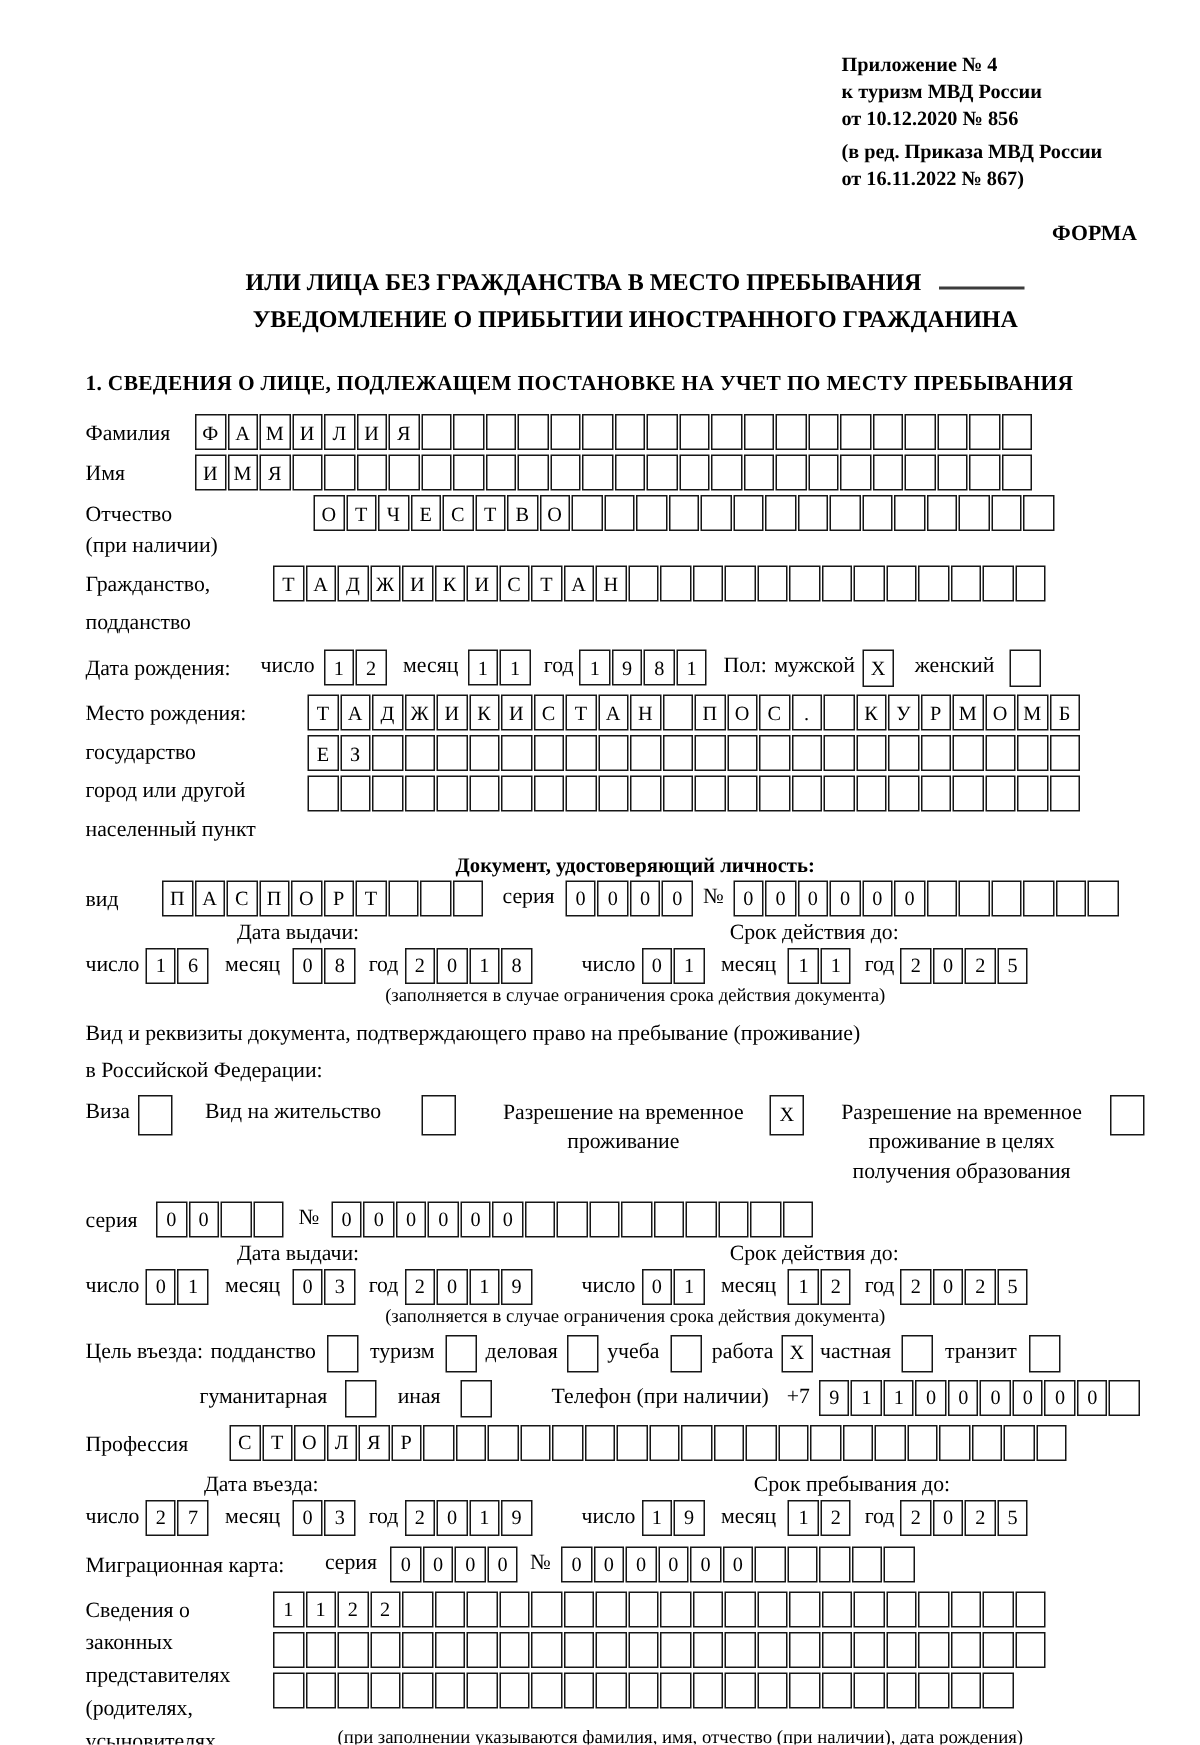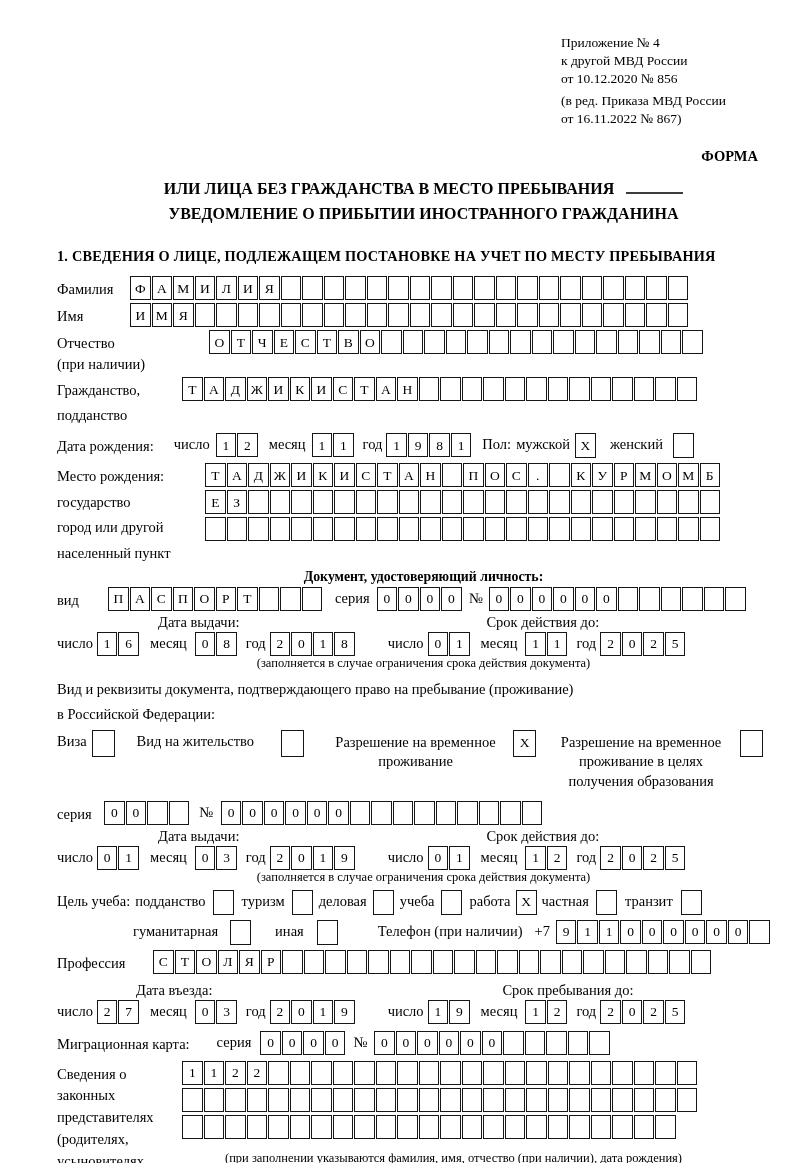--- a/index.html
+++ b/index.html
@@ -3,21 +3,21 @@
 <meta charset="utf-8">
 <style>
   * { box-sizing: border-box; }
   html,body { margin:0; padding:0; }
   body {
     width:800px; height:1163px; background:#ffffff; color:#000;
     font-family:"Liberation Serif", serif; font-size:14.5px; overflow:hidden;
   }
   .page { padding:34px 10px 0 57px; width:800px; height:1163px; }
 
-  .annex { margin-left:504px; font-size:13.5px; line-height:1.33; }
+  .annex { margin-left:504px; font-size:13.5px; line-height:1.33;font-weight:bold; }
   .annex div { white-space:nowrap; }
   .annex .gap { margin-top:4px; }
   .forma { text-align:right; margin-right:32px; margin-top:20px; font-weight:bold; font-size:14.5px; }
 
   .title { text-align:center; font-weight:bold; font-size:16px; line-height:1.55; margin-top:12px; }
   .blank-underline { display:inline-block; width:57px; border-bottom:2.5px solid #3c3c3c; height:14px; margin-left:12px; }
 
   .sec-heading { font-weight:bold; font-size:14.3px; margin-top:22px; white-space:nowrap; letter-spacing:0.2px; }
 
   .frow { display:flex; align-items:flex-start; }
@@ -38,21 +38,21 @@
   .colstack > .cells:first-child { margin-top:0; }
   .opt-label-c { text-align:center; line-height:1.35; }
 </style>
 </head>
 <body>
 
 <div class="page">
 
   <div class="annex">
     <div>Приложение № 4</div>
-    <div>к другой МВД России</div>
+    <div>к туризм МВД России</div>
     <div>от 10.12.2020 № 856</div>
     <div class="gap">(в ред. Приказа МВД России</div>
     <div>от 16.11.2022 № 867)</div>
   </div>
 
   <div class="forma">ФОРМА</div>
 
   <div class="title">
     <div>
       <span>ИЛИ ЛИЦА БЕЗ ГРАЖДАНСТВА В МЕСТО ПРЕБЫВАНИЯ</span><span class="blank-underline"></span>
@@ -468,40 +468,40 @@
     <div class="cells" style="margin-left:4px">
         <span class="cell">2</span>
         <span class="cell">0</span>
         <span class="cell">2</span>
         <span class="cell">5</span>
       </div>
   </div>
   <div class="note">(заполняется в случае ограничения срока действия документа)</div>
 
   <div class="frow" style="margin-top:5px">
-    <div class="dlbl">Цель учеба:</div>
+    <div class="dlbl">Цель въезда:</div>
     <div class="dlbl" style="margin-left:5px">подданство</div>
     <span class="cbox" style="margin-left:7px"></span>
     <div class="dlbl" style="margin-left:8px">туризм</div>
     <span class="cbox" style="margin-left:7px"></span>
     <div class="dlbl" style="margin-left:6px">деловая</div>
     <span class="cbox" style="margin-left:6px"></span>
     <div class="dlbl" style="margin-left:6px">учеба</div>
     <span class="cbox" style="margin-left:7px"></span>
     <div class="dlbl" style="margin-left:7px">работа</div>
     <span class="cbox" style="margin-left:5px">X</span>
     <div class="dlbl" style="margin-left:5px">частная</div>
     <span class="cbox" style="margin-left:7px"></span>
     <div class="dlbl" style="margin-left:8px">транзит</div>
     <span class="cbox" style="margin-left:8px"></span>
   </div>
   <div class="frow" style="margin-top:5px">
     <div class="dlbl" style="margin-left:76px">гуманитарная</div>
     <span class="cbox" style="margin-left:12px"></span>
-    <div class="dlbl" style="margin-left:24px">иная</div>
+    <div class="dlbl" style="margin-left:14px">иная</div>
     <span class="cbox" style="margin-left:13px"></span>
     <div class="dlbl" style="margin-left:40px">Телефон (при наличии)</div>
     <div class="dlbl" style="margin-left:12px">+7</div>
     <div class="cells" style="margin-left:6px">
         <span class="cell">9</span>
         <span class="cell">1</span>
         <span class="cell">1</span>
         <span class="cell">0</span>
         <span class="cell">0</span>
         <span class="cell">0</span>

